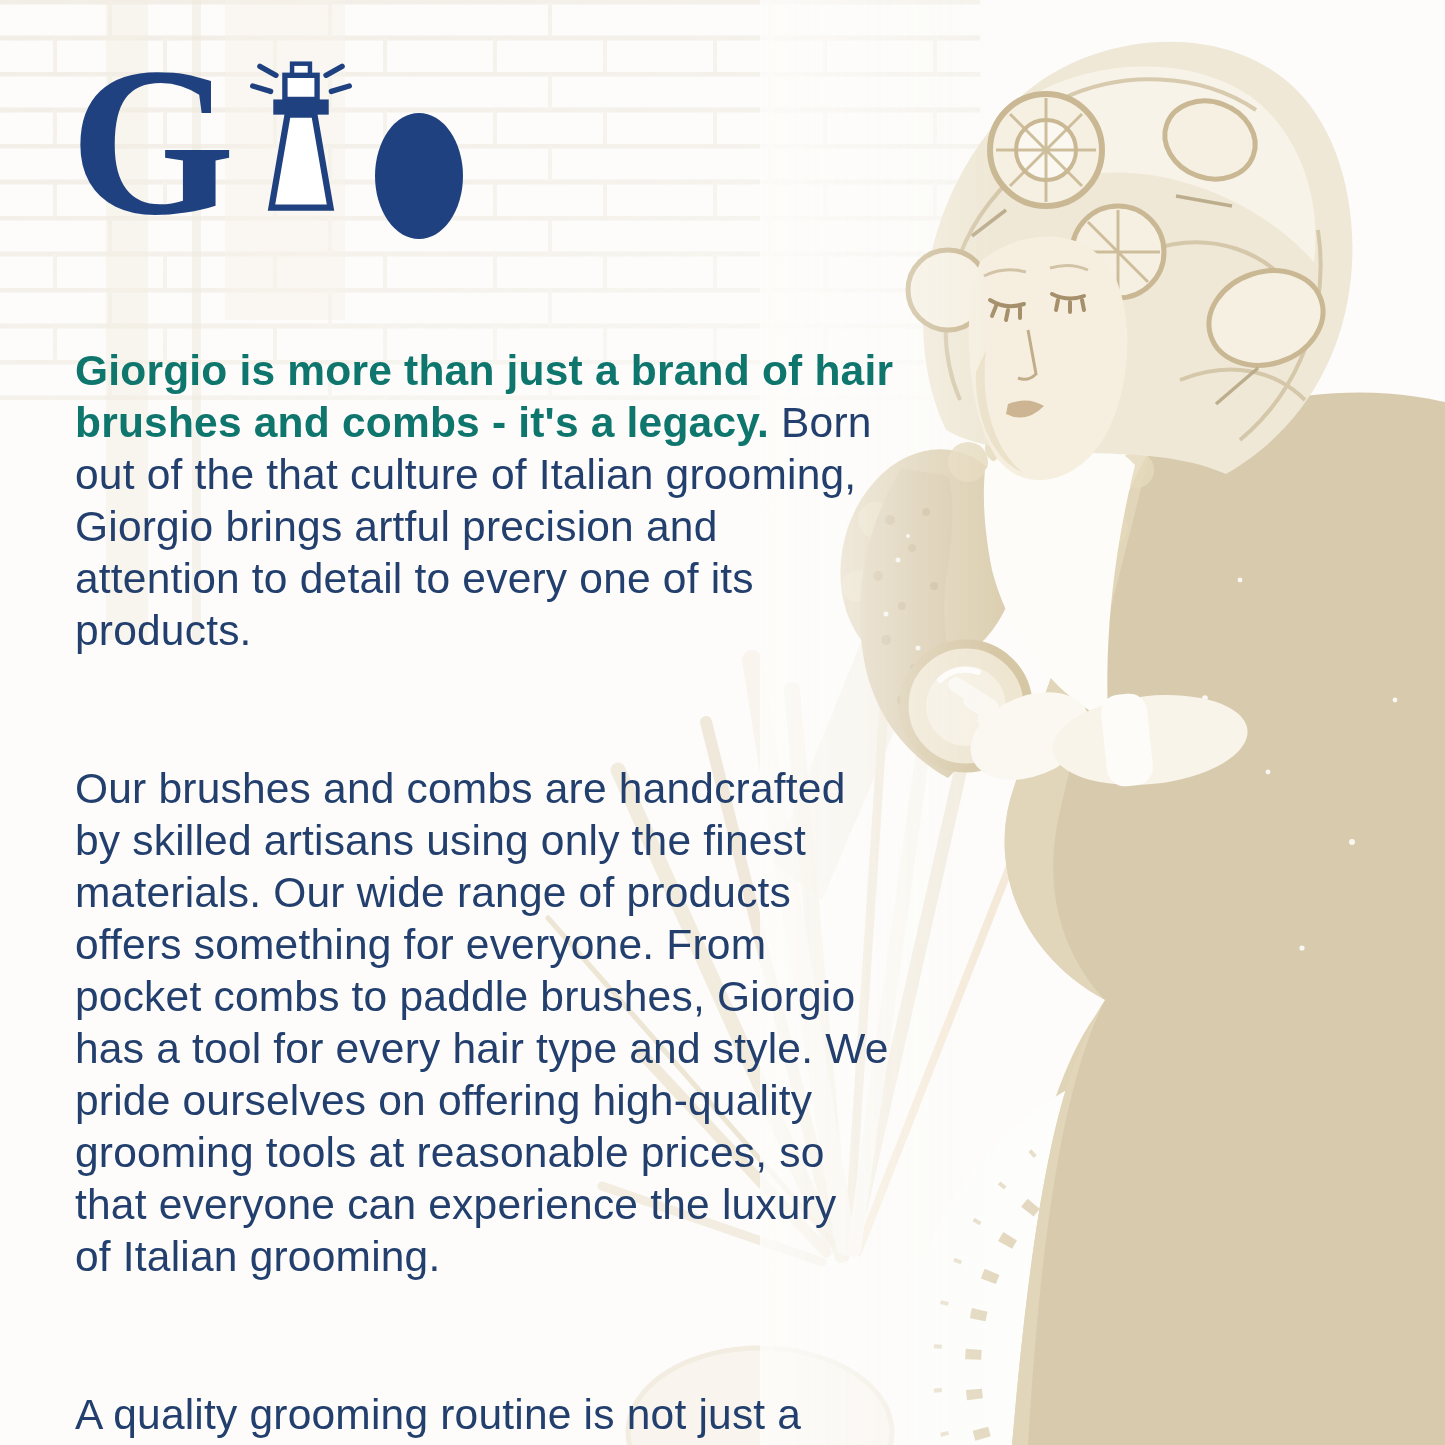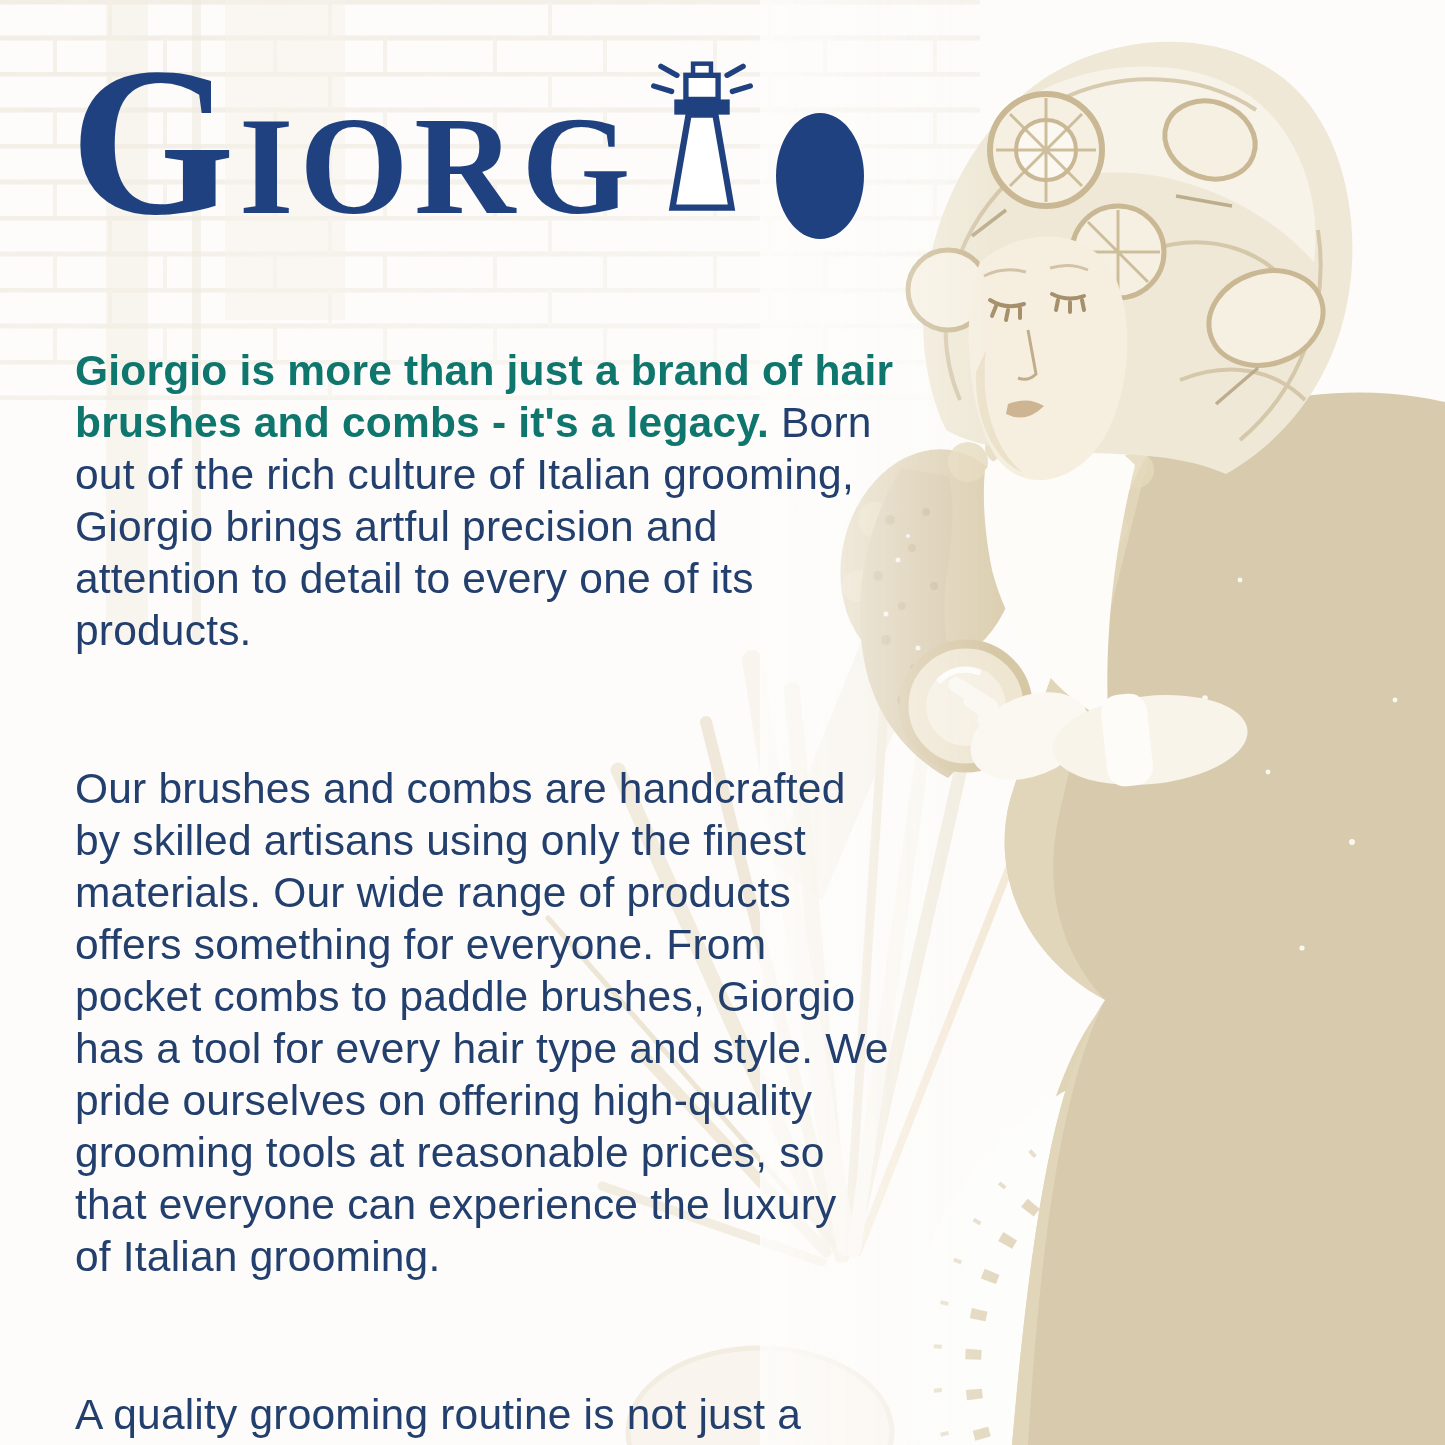--- a/index.html
+++ b/index.html
@@ -249,42 +249,41 @@
         <ellipse cx="1150" cy="740" rx="98" ry="44" transform="rotate(-6 1150 740)" fill="#f8f4ea"></ellipse>
         <rect x="1104" y="694" width="46" height="92" rx="18" fill="#fdfcf9" transform="rotate(-6 1127 740)"></rect>
       </g>
     </g>
 
     <rect x="760" y="0" width="240" height="1445" fill="url(#veilL)" opacity="0.85"></rect>
   </svg>
 
   <div class="logo">
     <span class="logo-g">G</span>
-    <span class="logo-mid">IORG</span>
     <span class="lighthouse">
       <svg viewBox="0 0 120 170" xmlns="http://www.w3.org/2000/svg" aria-hidden="true">
         <g stroke="#1f4180" stroke-width="6" stroke-linecap="round">
           <path d="M32,16 L14,6"></path>
             <path d="M26,34 L6,28"></path>
           <path d="M88,16 L106,6"></path>
             <path d="M94,34 L114,28"></path>
         </g>
         <rect x="50" y="3" width="20" height="13" fill="#ffffff" stroke="#1f4180" stroke-width="5"></rect>
         <rect x="42" y="16" width="36" height="27" fill="#ffffff" stroke="#1f4180" stroke-width="6"></rect>
         <rect x="29" y="43" width="62" height="17" fill="#1f4180"></rect>
         <path d="M45,60 L75,60 L93,164 L27,164 Z" fill="#ffffff" stroke="#1f4180" stroke-width="7"></path>
       </svg>
     </span>
     <span class="logo-o-disc" aria-label="O"></span>
   </div>
 
   <div class="copy">
     <p><strong>Giorgio is more than just a brand of hair
 brushes and combs - it's a legacy.</strong><span> Born
-out of the rich culture of Italian grooming,
+out of the that culture of Italian grooming,
 Giorgio brings artful precision and
 attention to detail to every one of its
 products.</span></p>
     <p>Our brushes and combs are handcrafted
 by skilled artisans using only the finest
 materials. Our wide range of products
 offers something for everyone. From
 pocket combs to paddle brushes, Giorgio
 has a tool for every hair type and style. We
 pride ourselves on offering high-quality

